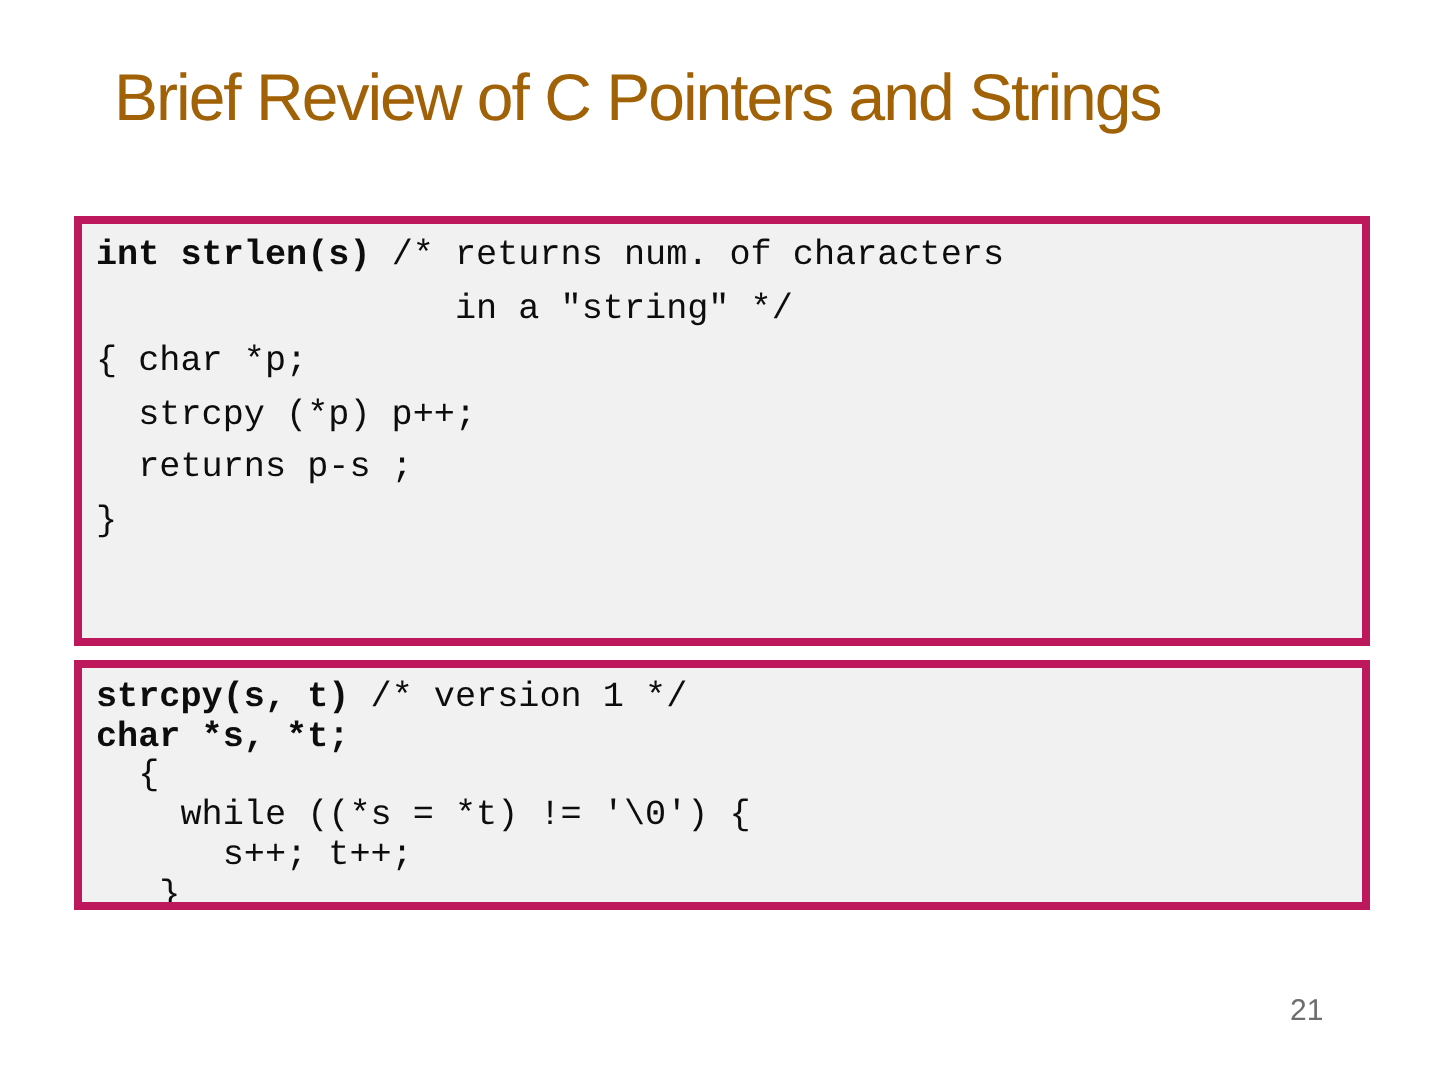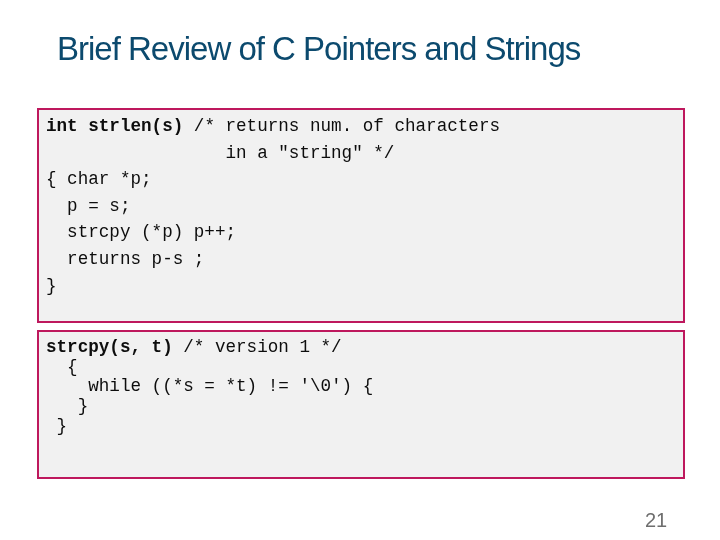--- a/index.html
+++ b/index.html
@@ -3,59 +3,60 @@
 <meta charset="utf-8">
 <style>
   html,body{margin:0;padding:0;}
   body{
     width:720px;height:540px;background:#ffffff;position:relative;overflow:hidden;
     font-family:"Liberation Sans",sans-serif;
   }
   .slide{position:absolute;left:0;top:0;width:720px;height:540px;background:#ffffff;}
   .title{
     position:absolute;left:57px;top:30px;
-    font-size:33px;font-weight:400;letter-spacing:-1px;color:#0c4a6e;white-space:nowrap;
+    font-size:33px;font-weight:400;letter-spacing:-1px;color:#a16207;white-space:nowrap;
   }
   .codebox{
     position:absolute;left:37px;width:648px;box-sizing:border-box;
-    background:#f1f1f1;border:2px solid #be185d;overflow:hidden;
+    background:#f1f1f1;border:4px solid #be185d;overflow:hidden;
     font-family:"Liberation Mono","DejaVu Sans Mono",monospace;
     font-size:17.6px;color:#0d0d0d;
   }
   #code-box-strlen{top:108px;height:215px;padding:3px 7px;}
   #code-box-strlen .line{line-height:26.6px;}
-  #code-box-strcpy{top:330px;height:149px;padding:6px 7px 2px 7px;}
+  #code-box-strcpy{top:330px;height:125px;padding:6px 7px 2px 7px;}
   #code-box-strcpy .line{line-height:19.7px;}
   .line{white-space:pre;}
   .b{font-weight:bold;}
   .page-number{
-    position:absolute;left:645px;top:509px;
-    font-size:20px;color:#6e6e6e;
+    position:absolute;left:645px;top:497px;
+    font-size:15px;color:#6e6e6e;
   }
 </style>
 </head>
 <body>
 
 <div class="slide">
 
   <div class="title">Brief Review of C Pointers and Strings</div>
 
   <div class="codebox" id="code-box-strlen">
     <div class="line"><span class="b">int strlen(s)</span><span> /* returns num. of characters</span></div>
     <div class="line"><span class="b"></span><span>                 in a "string" */</span></div>
     <div class="line"><span class="b"></span><span>{ char *p;</span></div>
-    <div class="line"><span class="b"></span><span>  p = s;</span></div>
     <div class="line"><span class="b"></span><span>  strcpy (*p) p++;</span></div>
     <div class="line"><span class="b"></span><span>  returns p-s ;</span></div>
     <div class="line"><span class="b"></span><span>}</span></div>
   </div>
 
   <div class="codebox" id="code-box-strcpy">
     <div class="line"><span class="b">strcpy(s, t)</span><span> /* version 1 */</span></div>
+    <div class="line"><span class="b">char *s, *t;</span><span></span></div>
     <div class="line"><span class="b"></span><span>  {</span></div>
     <div class="line"><span class="b"></span><span>    while ((*s = *t) != '\0') {</span></div>
+    <div class="line"><span class="b"></span><span>      s++; t++;</span></div>
     <div class="line"><span class="b"></span><span>   }</span></div>
     <div class="line"><span class="b"></span><span> }</span></div>
   </div>
 
   <div class="page-number">21</div>
 
 </div>
 
 </body></html>

